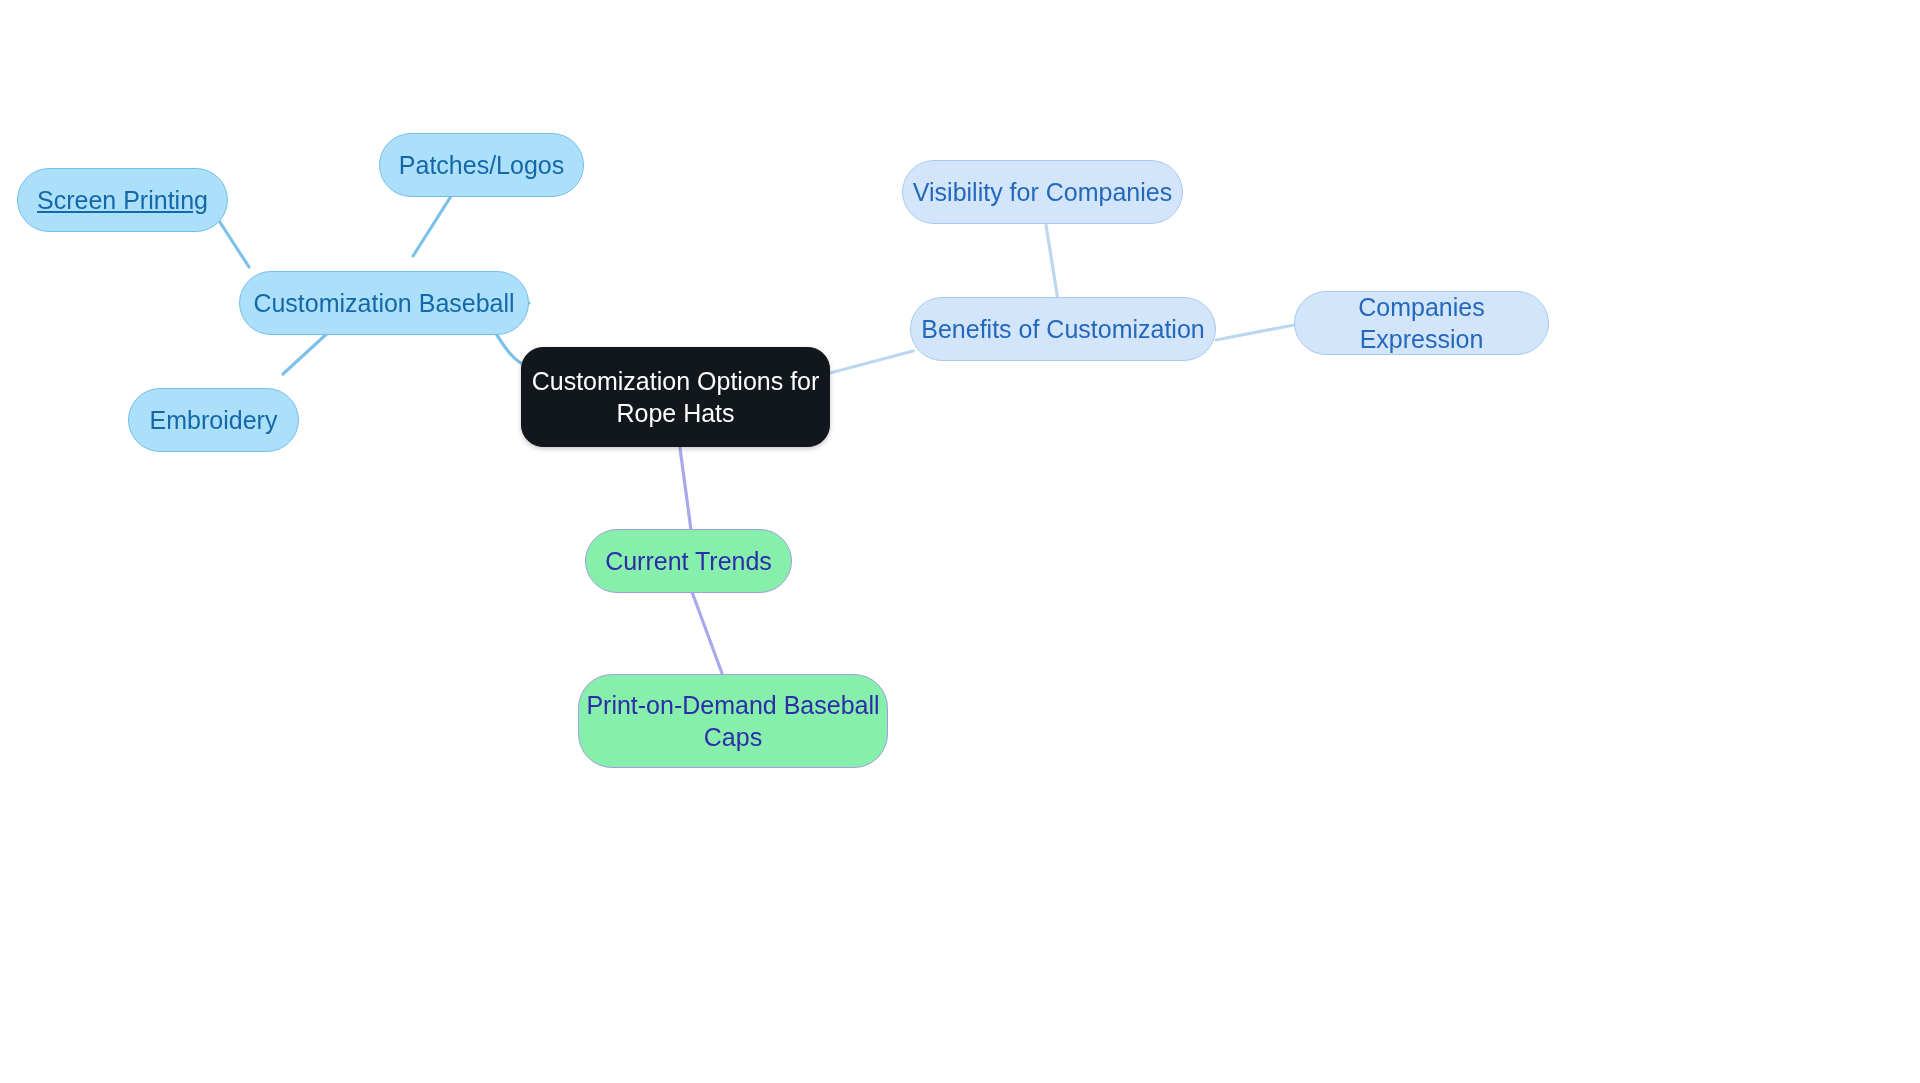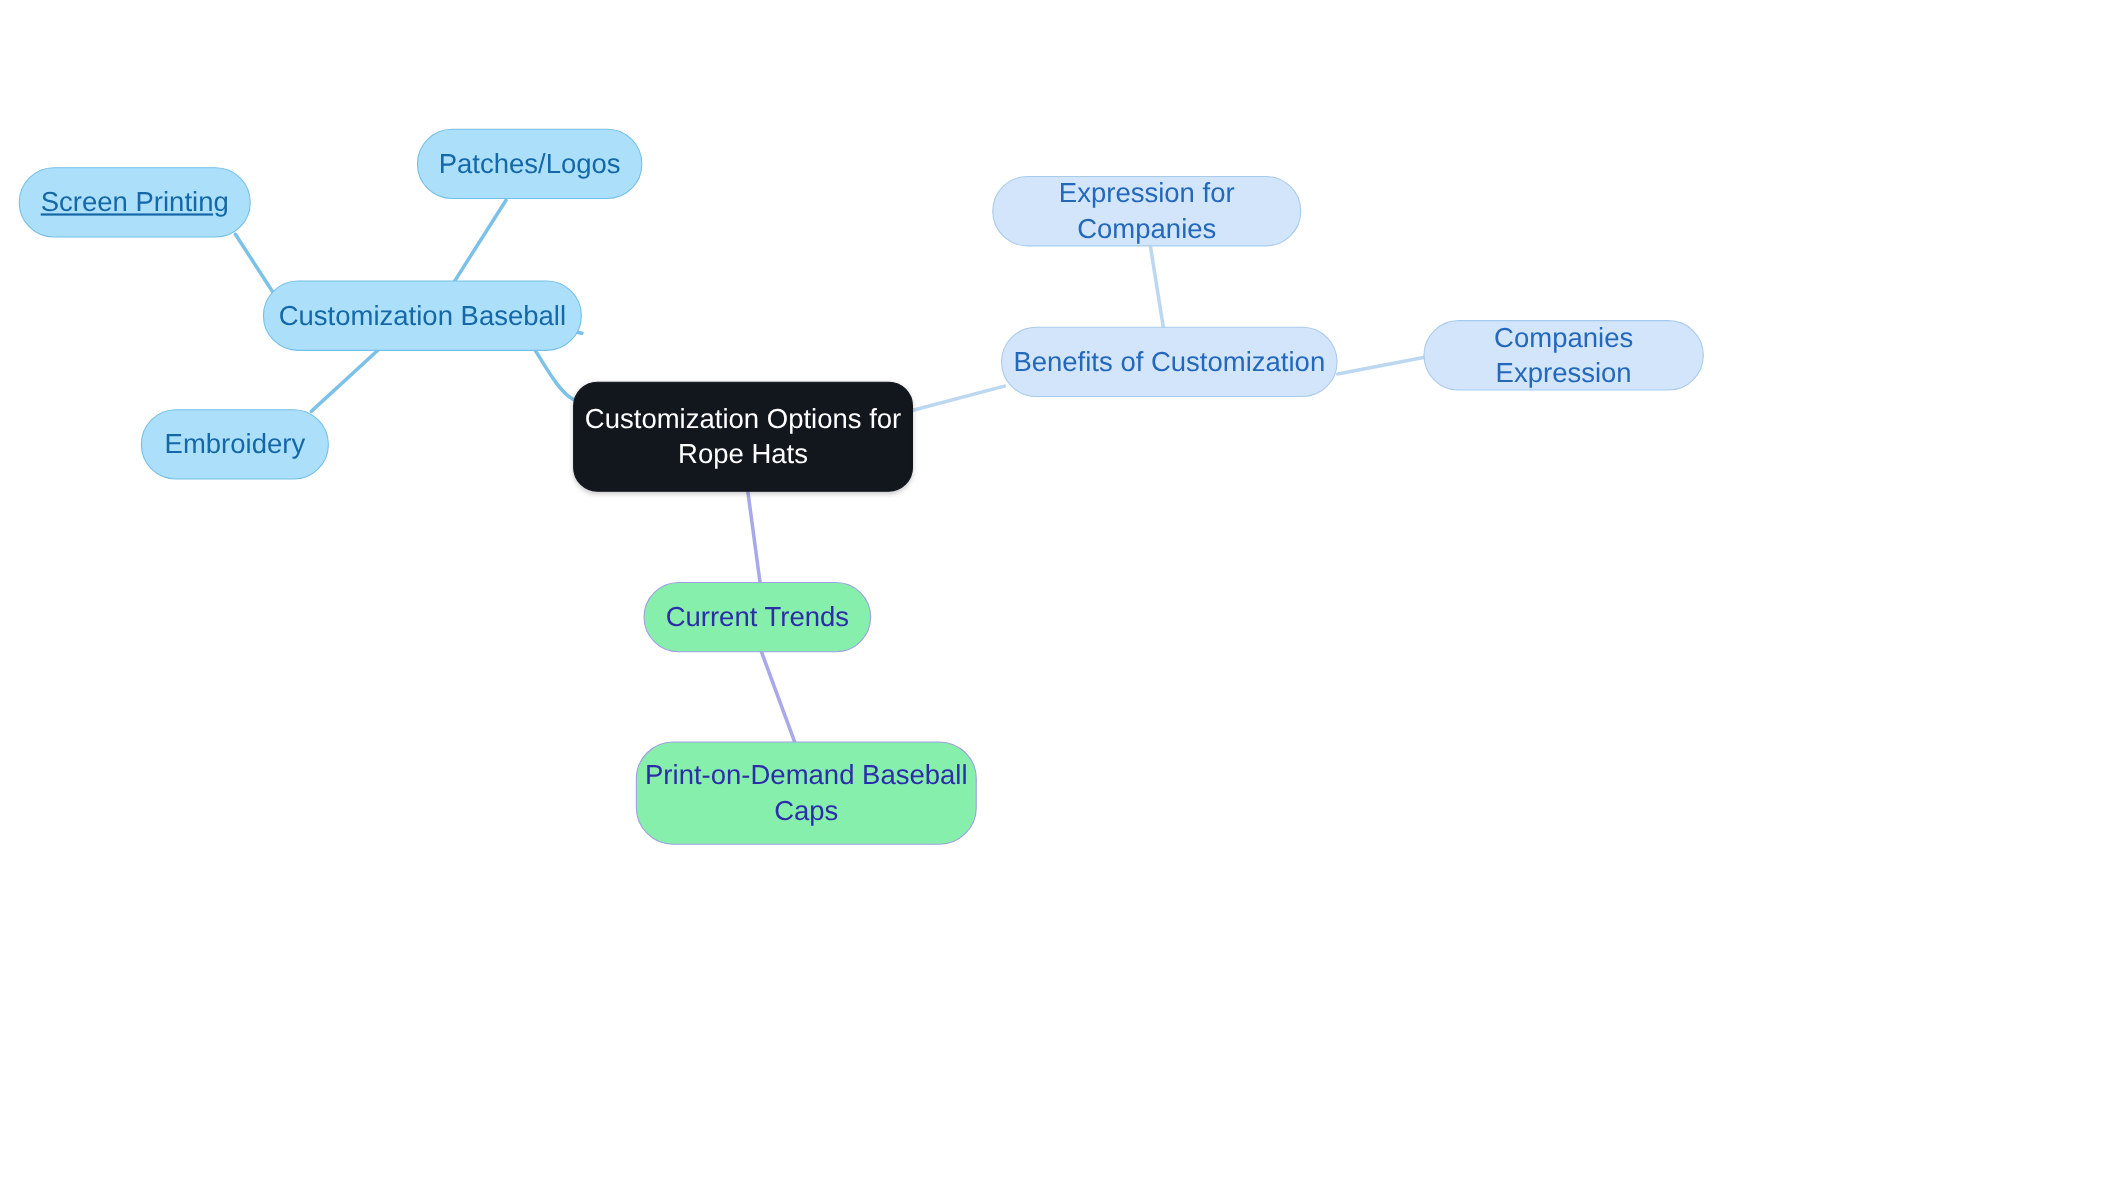--- a/index.html
+++ b/index.html
@@ -45,20 +45,21 @@
     font-size: 25px;
     box-shadow: 0 2px 5px rgba(0,0,0,0.22);
     justify-content: center;
   }
   .node-methods {
     background: #ace0fa;
     border-color: #74bfe8;
     color: #1568a8;
     border-radius: 34px;
     font-size: 25px;
+    margin-top: 16px;
   }
   .node-benefits {
     background: #d2e5fb;
     border-color: #a9cbeb;
     color: #2468bb;
     border-radius: 34px;
     font-size: 25px;
   }
   .node-trends {
     background: #86efac;
@@ -86,20 +87,20 @@
     </svg>
 
   <div id="nodes">
       <div class="node node-root" style="left: 521px; top: 347px; width: 309px; height: 100px;"><span>Customization Options for
 Rope Hats</span></div>
       <div class="node node-methods" style="left: 239px; top: 255px; width: 290px; height: 64px;"><span>Customization Baseball</span></div>
       <div class="node node-methods" style="left: 17px; top: 152px; width: 211px; height: 64px; text-decoration: underline;"><span>Screen Printing</span></div>
       <div class="node node-methods" style="left: 379px; top: 117px; width: 205px; height: 64px;"><span>Patches/Logos</span></div>
       <div class="node node-methods" style="left: 128px; top: 372px; width: 171px; height: 64px;"><span>Embroidery</span></div>
       <div class="node node-benefits" style="left: 910px; top: 297px; width: 306px; height: 64px;"><span>Benefits of Customization</span></div>
-      <div class="node node-benefits" style="left: 902px; top: 160px; width: 281px; height: 64px;"><span>Expression for Companies</span></div>
+      <div class="node node-benefits" style="left: 902px; top: 160px; width: 281px; height: 64px;"><span>Visibility for Companies</span></div>
       <div class="node node-benefits" style="left: 1294px; top: 291px; width: 255px; height: 64px;"><span>Companies Expression</span></div>
       <div class="node node-trends" style="left: 585px; top: 529px; width: 207px; height: 64px;"><span>Current Trends</span></div>
       <div class="node node-trends" style="left: 578px; top: 674px; width: 310px; height: 94px;"><span>Print-on-Demand Baseball
 Caps</span></div>
     </div>
 
 </div>
 
 </body></html>

